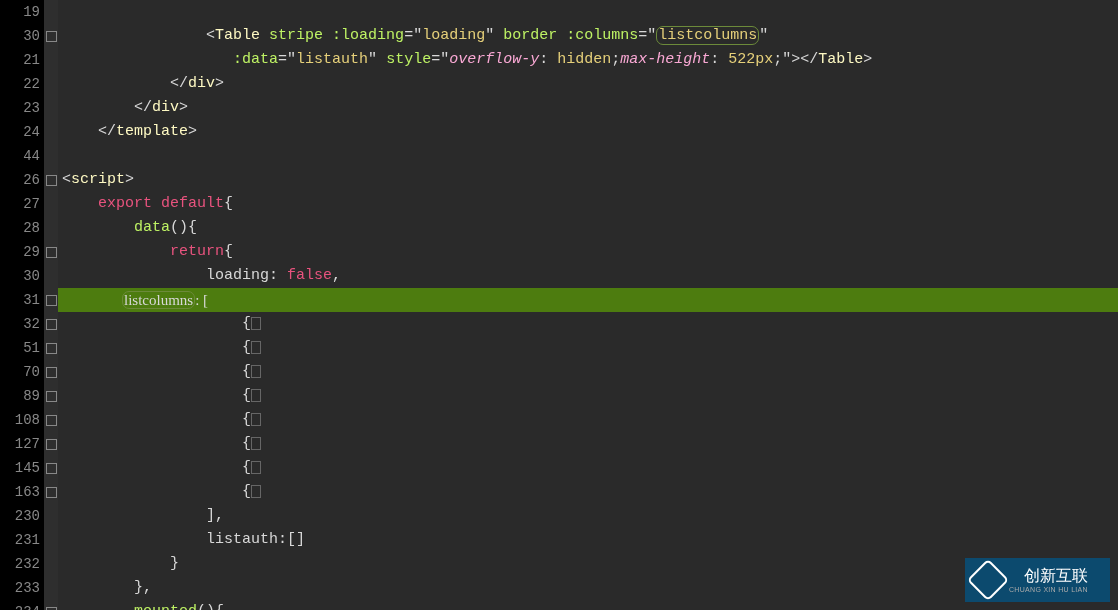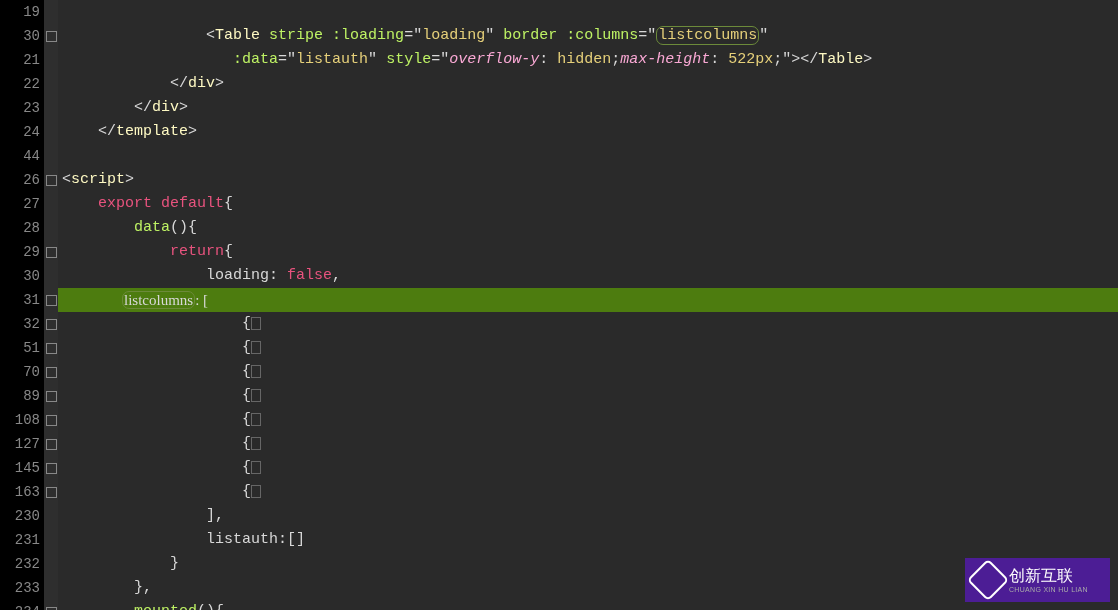--- a/index.html
+++ b/index.html
@@ -89,25 +89,26 @@
     width: 10px;
     height: 13px;
     vertical-align: middle;
   }
   .logo {
     position: absolute;
     right: 8px;
     bottom: 8px;
     width: 145px;
     height: 44px;
-    background: #4c1d95;
+    background: #0c4a6e;
     display: flex;
     align-items: center;
     padding: 4px 8px;
     gap: 6px;
+    text-align: right;
   }
   .logo-mark {
     width: 30px;
     height: 30px;
     position: relative;
   }
   .logo-mark::before {
     content: "";
     position: absolute;
     width: 26px;

